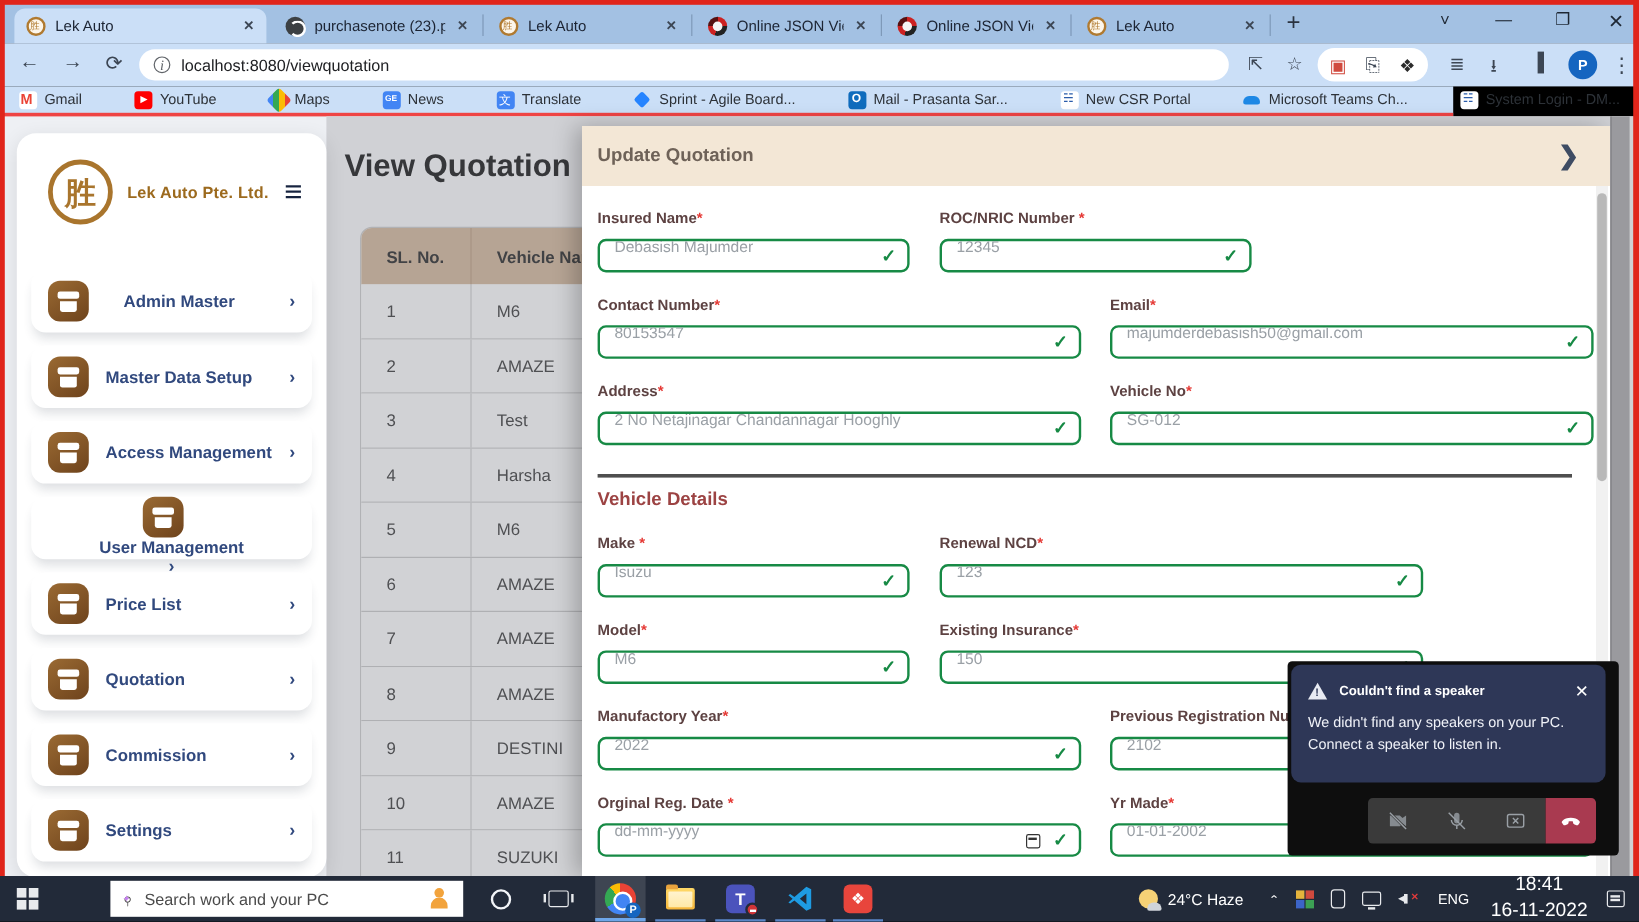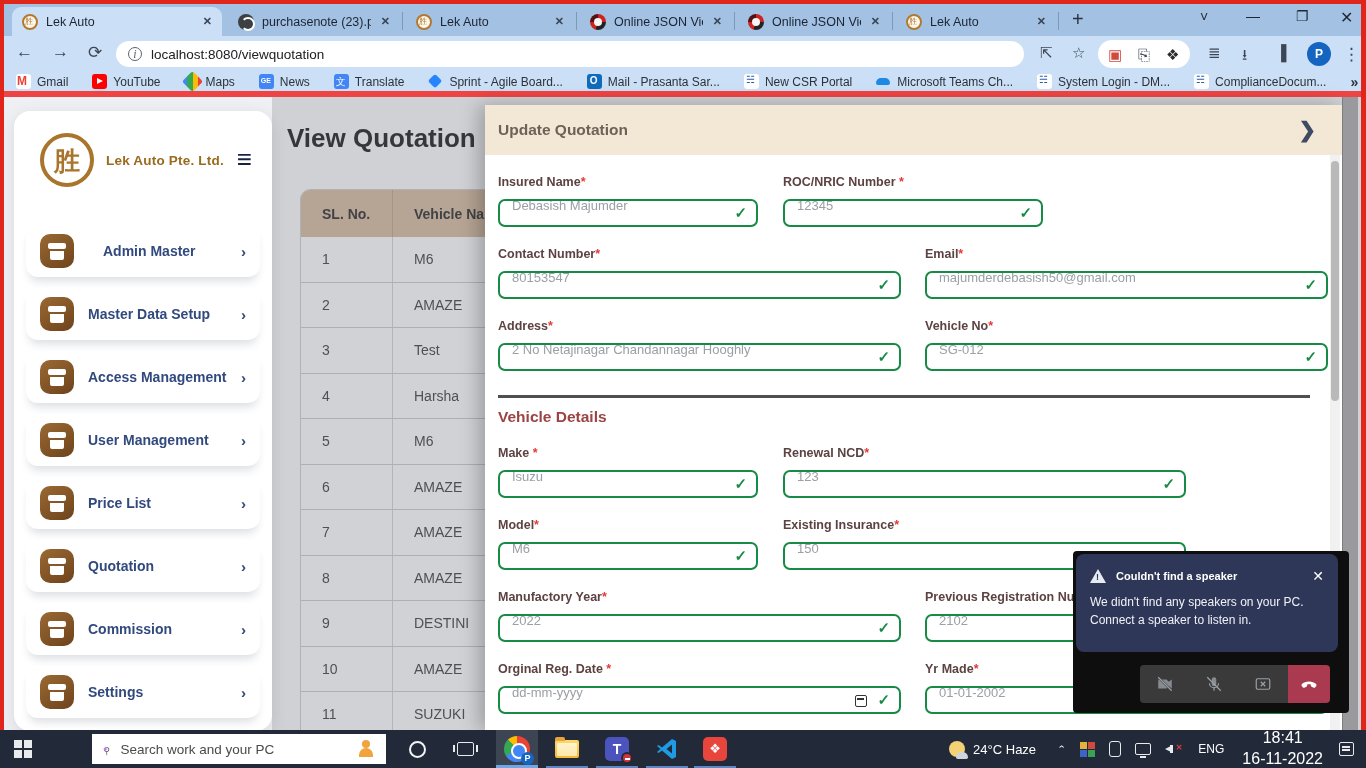--- a/index.html
+++ b/index.html
@@ -29,21 +29,21 @@
 
   .toolbar { position:absolute; left:0; top:36px; width:1366px; height:36px; background:#cbdff7; }
   .nav-ic { position:absolute; top:6px; font-size:17px; color:#3c4654; }
   .urlbar { position:absolute; left:116px; top:5px; width:908px; height:26px; background:#fff; border-radius:13px; display:flex; align-items:center; padding:0 12px; }
   .urlbar .info { font-size:12px; color:#5f6368; border:1.4px solid #5f6368; border-radius:50%; width:14px; height:14px; line-height:12px; text-align:center; font-family:"Liberation Serif",serif; font-style:italic; margin-right:9px; flex:0 0 14px;}
   .urlbar .url { font-size:13.5px; color:#202124; }
   .tool-ic { position:absolute; top:8px; font-size:15px; color:#3c4654; }
   .ext-pill { position:absolute; left:1098px; top:4px; width:92px; height:28px; background:#fff; border-radius:14px; }
   .avatar { position:absolute; left:1307px; top:6px; width:24px; height:24px; border-radius:50%; background:#1565c0; color:#fff; font-size:12px; font-weight:bold; text-align:center; line-height:24px; }
 
-  .bookmarks { position:absolute; left:0; top:72px; width:1366px; height:26px; background:#cbdff7; display:flex; align-items:center; padding-left:16px; border-bottom:7px solid #ef4444; }
+  .bookmarks { position:absolute; left:0; top:72px; width:1211px; height:26px; background:#cbdff7; display:flex; align-items:center; padding-left:16px; border-bottom:4px solid #ef4444;gap:20px; }
   .bm { display:flex; align-items:center; margin-right:24px; font-size:12px; color:#2d3238; white-space:nowrap; }
   .bm .bm-ic { width:15px; height:15px; margin-right:6px; border-radius:3px; position:relative; flex:0 0 15px; }
   .bm-gmail { background:#fff; }
   .bm-gmail::after { content:"M"; position:absolute; left:1px; top:0; font-size:12px; font-weight:bold; color:#ea4335; }
   .bm-yt { background:#ff0000; }
   .bm-yt::after { content:""; position:absolute; left:5px; top:4px; border-left:6px solid #fff; border-top:3.5px solid transparent; border-bottom:3.5px solid transparent; }
   .bm-maps { background:linear-gradient(135deg,#4285f4 25%,#34a853 25% 50%,#fbbc04 50% 75%,#ea4335 75%); border-radius:50% 50% 50% 0; transform:rotate(-45deg); }
   .bm-news { background:#4285f4; }
   .bm-news::after { content:"GE"; position:absolute; left:2px; top:3px; font-size:7px; font-weight:bold; color:#fff; }
   .bm-translate { background:#4285f4; }
@@ -356,21 +356,21 @@
     <div class="menu-item" style="top:177px;">
       <span class="menu-tile"></span>
       <span class="menu-label">Master Data Setup</span>
       <span class="menu-chev">›</span>
     </div>
     <div class="menu-item" style="top:240px;">
       <span class="menu-tile"></span>
       <span class="menu-label">Access Management</span>
       <span class="menu-chev">›</span>
     </div>
-    <div class="menu-item" style="top:303px;">
+    <div class="menu-item" style="top:303px;flex-direction:column;">
       <span class="menu-tile"></span>
       <span class="menu-label">User Management</span>
       <span class="menu-chev">›</span>
     </div>
     <div class="menu-item" style="top:366px;">
       <span class="menu-tile"></span>
       <span class="menu-label">Price List</span>
       <span class="menu-chev">›</span>
     </div>
     <div class="menu-item" style="top:429px;">

